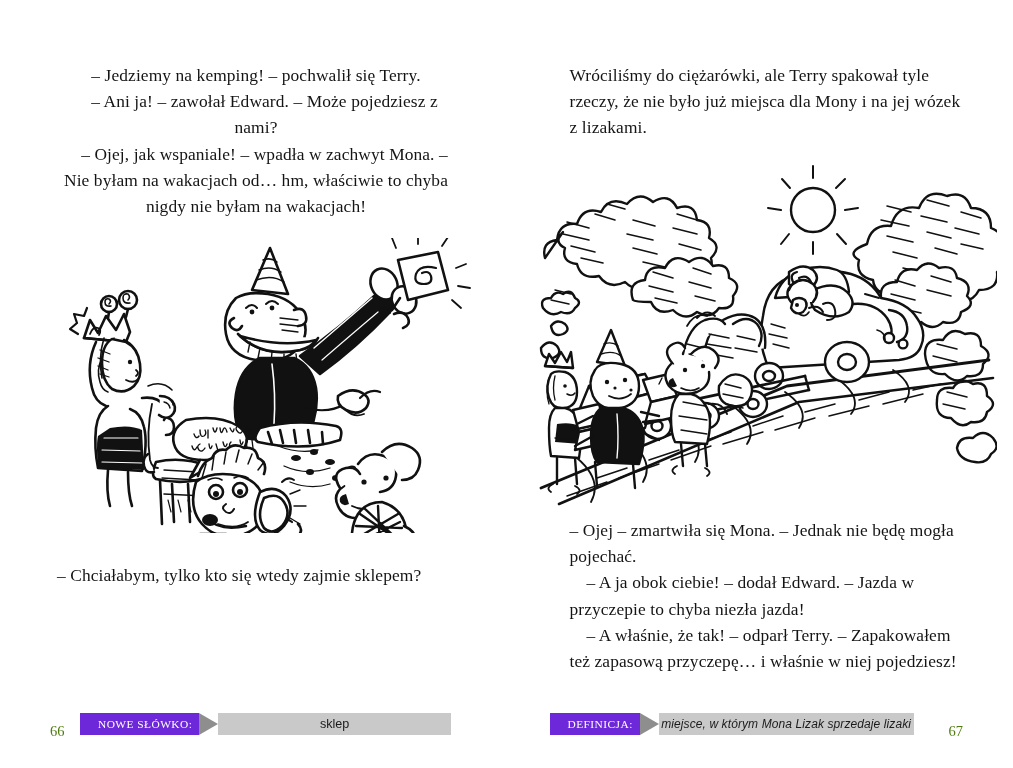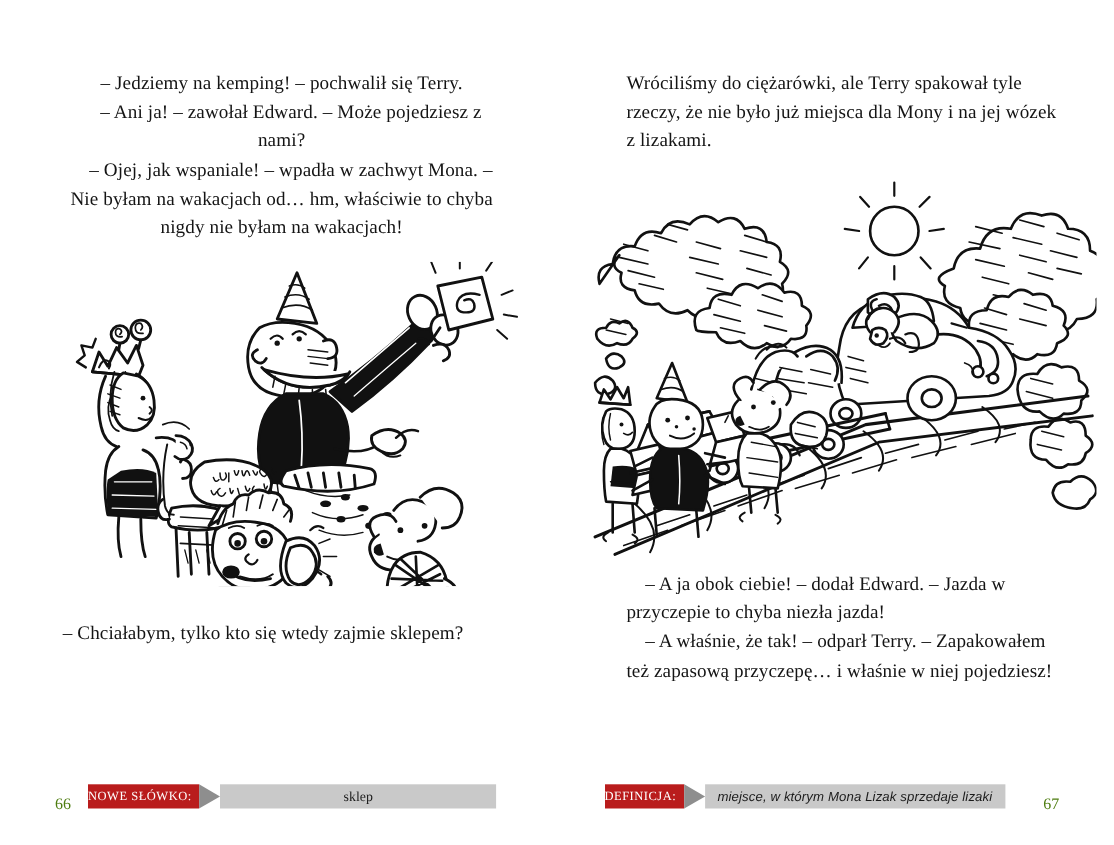--- a/index.html
+++ b/index.html
@@ -67,28 +67,28 @@
     position: absolute;
     bottom: 33px;
     height: 22px;
     display: flex;
     align-items: stretch;
   }
   .footer-left  { left: 80px;  width: 371px; }
   .footer-right { left: 43px;  width: 364px; }
 
   .footer-label {
-    background: #b91c1c;
+    background: #6d28d9;
     color: #ffffff;
     font-family: "Liberation Serif", "DejaVu Serif", serif;
     font-size: 11.4px;
     letter-spacing: 0.45px;
     display: flex;
     align-items: center;
-    padding: 0 7px 0 0;
+    padding: 0 7px 0 18px;
     white-space: nowrap;
     position: relative;
     z-index: 2;
   }
   .footer-arrow {
     width: 19px;
     position: relative;
     z-index: 2;
     flex: none;
   }
@@ -105,21 +105,21 @@
     flex: 1;
     background: #c9c9c9;
     display: flex;
     align-items: center;
     justify-content: center;
     color: #1b1b1b;
     white-space: nowrap;
     overflow: hidden;
   }
   .footer-body.roman {
-    font-family: Liberation Serif, serif;
+    font-family: Liberation Sans, sans-serif;
     font-size: 12.6px;
   }
   .footer-body.italic {
     font-family: "Liberation Sans", "DejaVu Sans", sans-serif;
     font-style: italic;
     font-size: 12px;
     letter-spacing: 0.1px;
   }
 
   .folio {
@@ -480,20 +480,21 @@
         <path d="M172 256 q14 -2 18 10" stroke-width="2"></path>
         <path d="M144 296 l2 22 M168 296 l2 22"></path>
         <path d="M140 318 q-8 4 -2 8 M168 320 q8 4 2 8" stroke-width="1.8"></path>
 
         <path d="M182 238 q10 -16 24 -10 q12 6 8 20 q-4 12 -18 10 q-16 -2 -14 -20 Z" fill="#fff"></path>
         <path d="M188 236 l16 4 M186 246 l20 4 M190 256 l16 4" stroke-width="1.4"></path>
       </svg>
     </div>
 
     <div class="textblock right-bot">
+      <p>– Ojej – zmartwiła się Mona. – Jednak nie będę mogła pojechać.</p>
       <p class="indent">– A ja obok ciebie! – dodał Edward. – Jazda w przyczepie to chyba niezła jazda!</p>
       <p class="indent">– A właśnie, że tak! – odparł Terry. – Zapako­wałem też zapasową przyczepę… i właśnie w niej pojedziesz!</p>
     </div>
 
     <div class="folio folio-right">67</div>
 
     <div class="footer footer-right">
       <div class="footer-label">DEFINICJA:</div>
       <div class="footer-arrow"></div>
       <div class="footer-body italic">miejsce, w którym Mona Lizak sprzedaje lizaki</div>

